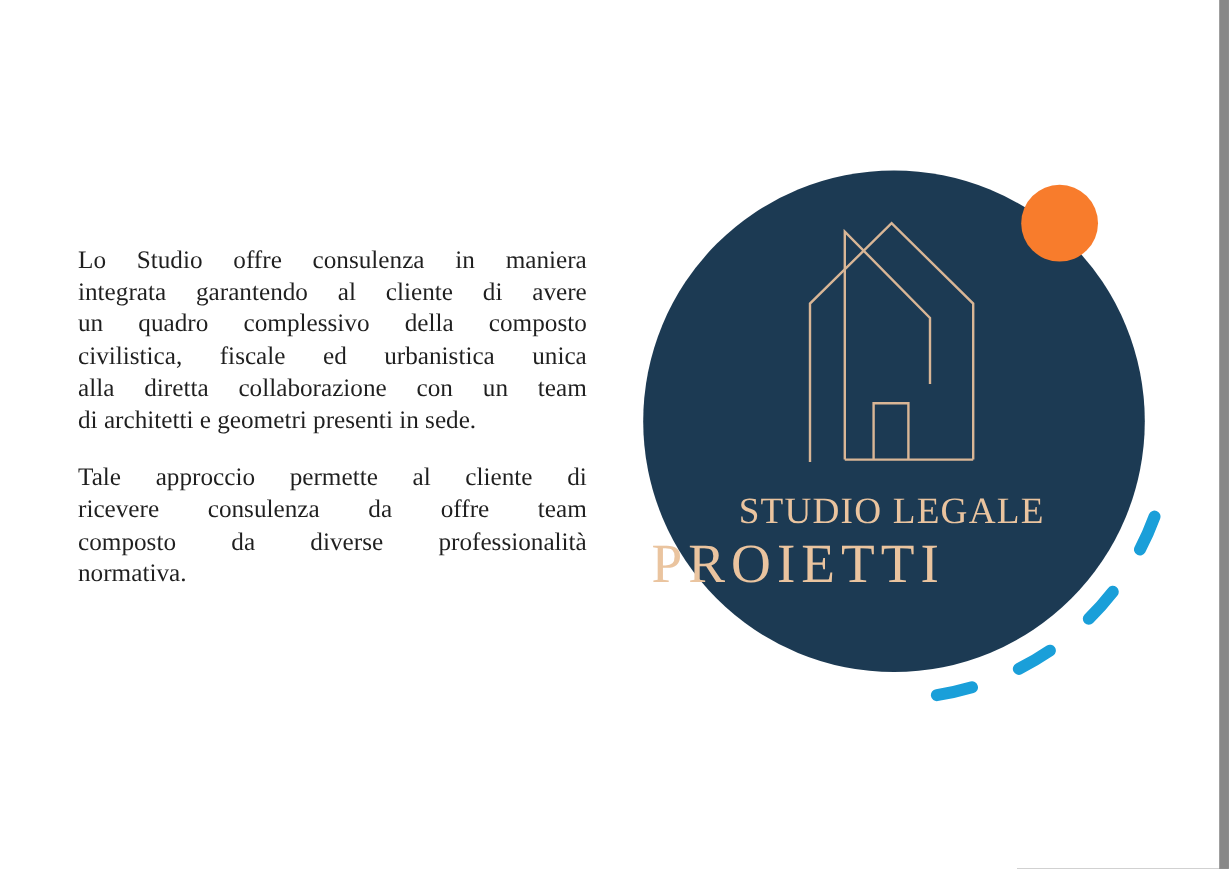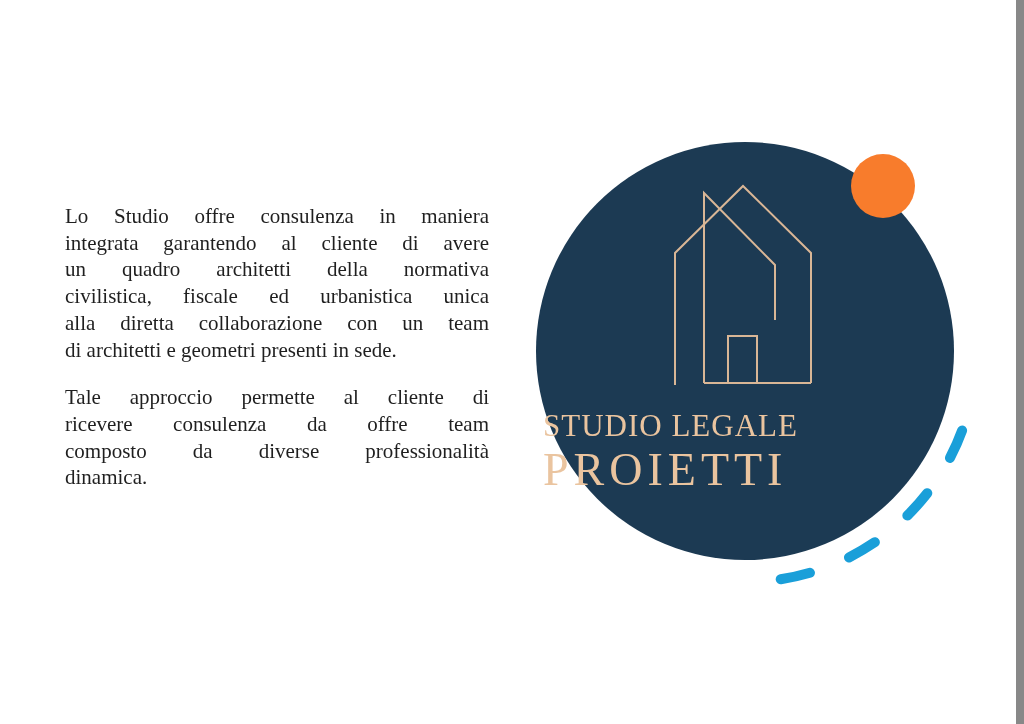--- a/index.html
+++ b/index.html
@@ -64,21 +64,21 @@
 
   .logo-line1 {
     position: absolute;
     left: 543px;
     top: 409px;
     width: 400px;
     line-height: 34px;
     font-size: 31px;
     letter-spacing: 1px;
     font-weight: 400;
-    text-align: left;
+    text-align: center;
     color: var(--tan-text, #eac49f);
     white-space: nowrap;
   }
   .logo-line2 {
     position: absolute;
     left: 543px;
     top: 445px;
     width: 400px;
     line-height: 50px;
     font-size: 46px;
@@ -91,30 +91,30 @@
 </style>
 </head>
 <body>
 
 <div class="slide" style="--background: #ffffff; --navy: #1c3a53; --orange: #f87c2c; --tan-text: #eac49f; --tan-line: #d9b696; --blue-dash: #1a9fd9; --body-text: #1f1f1f;">
 
   <div class="text-col">
     <div class="para">
       <div class="tline">Lo Studio offre consulenza in maniera</div>
       <div class="tline">integrata garantendo al cliente di avere</div>
-      <div class="tline">un quadro architetti della normativa</div>
+      <div class="tline">un quadro complessivo della composto</div>
       <div class="tline">civilistica, fiscale ed urbanistica unica</div>
       <div class="tline">alla diretta collaborazione con un team</div>
       <div class="tline last">di architetti e geometri presenti in sede.</div>
     </div>
     <div class="para">
       <div class="tline">Tale approccio permette al cliente di</div>
       <div class="tline">ricevere consulenza da offre team</div>
       <div class="tline">composto da diverse professionalità</div>
-      <div class="tline last">dinamica.</div>
+      <div class="tline last">normativa.</div>
     </div>
   </div>
 
   <svg class="logo-svg" viewBox="0 0 1024 724" aria-hidden="true">
 
     <circle class="navy-circle" cx="745" cy="351" r="209"></circle>
 
     <g>
       <polyline class="house-line" points="675,385 675,253 743,186 811,253 811,383"></polyline>
       <polyline class="house-line" points="704,383 704,193 775,265 775,320"></polyline>

